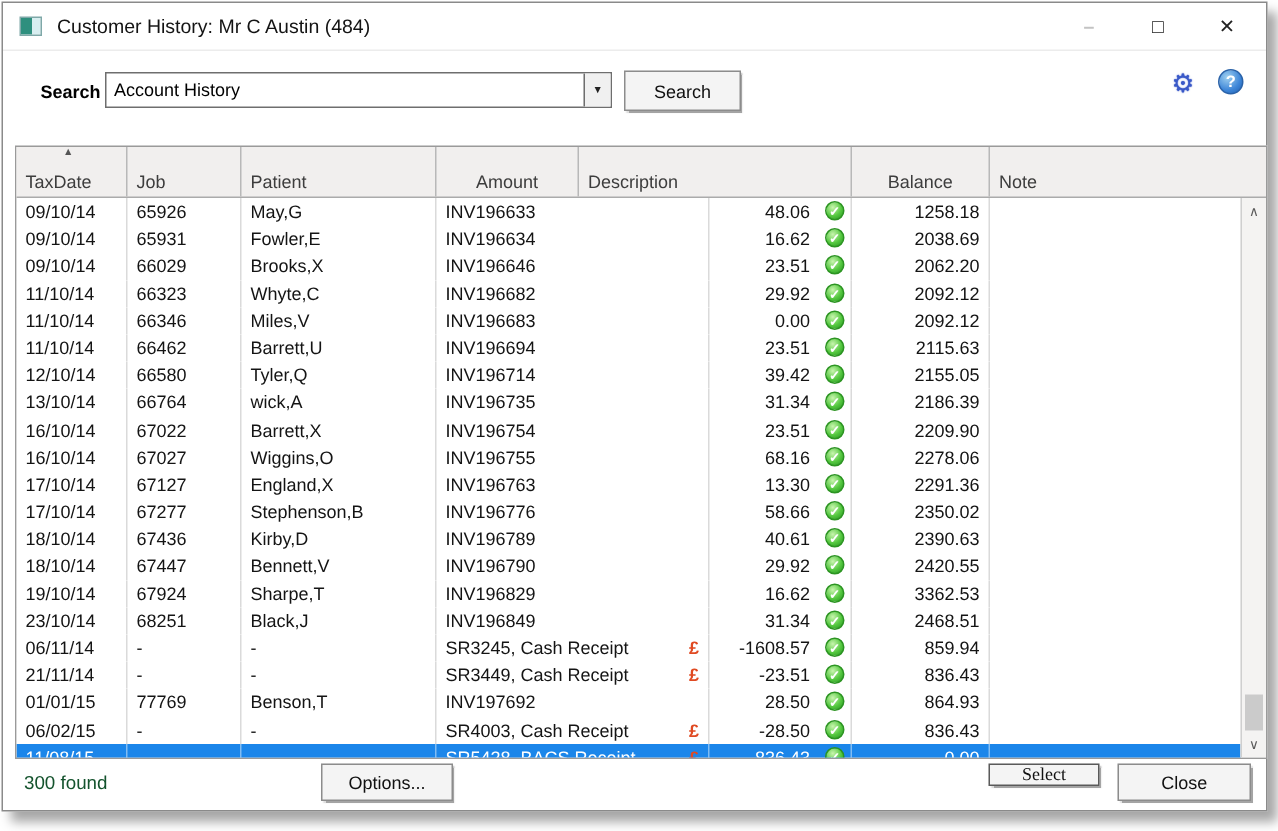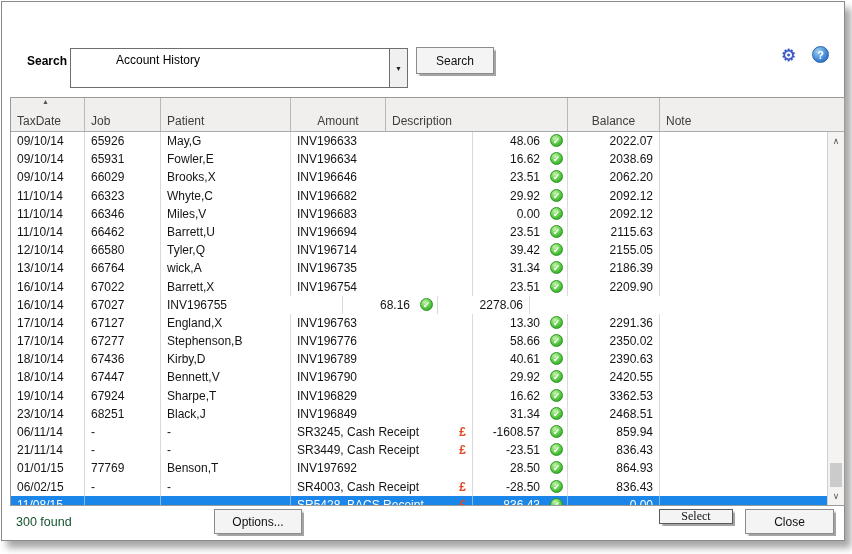--- a/index.html
+++ b/index.html
@@ -11,21 +11,21 @@
   .titlebar { position:absolute; top:0; left:0; right:0; height:32px; background:#ffffff; border-bottom:1px solid #ececec; }
   .title-icon { position:absolute; left:11px; top:9px; width:15px; height:13px; border:1px solid #7fa8a8;
                 background:linear-gradient(to right,#2e8f7e 0 55%, #d8eef0 55%); }
   .title-text { position:absolute; left:36px; top:8px; font-size:13px; color:#141414; white-space:nowrap; }
   .caption-buttons { position:absolute; right:3px; top:0; display:flex; }
   .cap-btn { width:46px; height:31px; display:flex; align-items:center; justify-content:center; font-size:13px; color:#222; cursor:default; }
   .cap-min { color:#c3c3c3; font-weight:bold; }
 
   
   .search-label { position:absolute; left:25px; top:52px; font-weight:bold; font-size:12px; color:#000; }
-  .combo { position:absolute; left:68px; top:46px; width:338px; height:40px; border:1px solid #6e6e6e; background:#fff; display:flex;padding-left:40px; }
+  .combo { position:absolute; left:68px; top:46px; width:338px; height:24px; border:1px solid #6e6e6e; background:#fff; display:flex; }
   .combo-value { flex:1; font-size:12px; line-height:22px; padding-left:5px; color:#000; white-space:nowrap; overflow:hidden; }
   .combo-arrow { width:18px; border-left:1px solid #6e6e6e; background:#f0f0f0; display:flex; align-items:center; justify-content:center; font-size:7px; color:#222; }
   .win-btn { background:#f4f4f4; border:1px solid #8c8c8c; box-shadow:1.5px 1.5px 1px rgba(90,90,90,0.55);
              font-size:12px; color:#111; display:flex; align-items:center; justify-content:center; cursor:default; }
   .search-btn { position:absolute; left:414px; top:45px; width:78px; height:27px; }
   .gear { position:absolute; left:779px; top:43px; font-size:17px; color:#3a59c8; text-shadow:0 0 1px #3a59c8; }
   .help { position:absolute; left:810px; top:44px; width:17px; height:17px; border-radius:50%;
           background:radial-gradient(circle at 35% 30%, #9fd0f0, #3e86d8 60%, #1f5fb0); border:1px solid #2a62a8;
           color:#fff; font-size:11px; font-weight:bold; display:flex; align-items:center; justify-content:center; }
 
@@ -61,20 +61,29 @@
   .found-text { position:absolute; left:14px; top:513px; font-size:12.5px; color:#14532d; }
   .options-btn { position:absolute; left:212px; top:507px; width:88px; height:25px; }
   .select-btn  { position:absolute; left:657px; top:507px; width:74px; height:15px; border-color:#5a5a5a;font-family:Liberation Serif, serif; }
   .close-btn   { position:absolute; left:743px; top:507px; width:89px; height:25px; }
 </style>
 </head>
 <body>
 
 <div class="dialog">
 
+  <div class="titlebar">
+    <div class="title-icon"></div>
+    <div class="title-text">Customer History: Mr C Austin (484)</div>
+    <div class="caption-buttons">
+      <div class="cap-btn cap-min">–</div>
+      <div class="cap-btn">□</div>
+      <div class="cap-btn">✕</div>
+    </div>
+  </div>
 
   <div class="search-label">Search</div>
   <div class="combo">
     <div class="combo-value">Account History</div>
     <div class="combo-arrow">▼</div>
   </div>
   <div class="win-btn search-btn">Search</div>
   <div class="gear">⚙</div>
   <div class="help">?</div>
 
@@ -95,21 +104,21 @@
             <div class="cell c1">09/10/14</div>
             <div class="cell c2">65926</div>
             <div class="cell c3">May,G</div>
             <div class="cell c4 c-desc">
               <div class="desc-text">INV196633</div>
             </div>
             <div class="cell c5 c-num c-amount">
               <div class="amount-num">48.06</div>
               <div class="check">✓</div>
             </div>
-            <div class="cell c6 c-num">2022.07</div>
+            <div class="cell c6 c-num">1258.18</div>
             <div class="cell c7"></div>
           </div>
           <div class="trow">
             <div class="cell c1">09/10/14</div>
             <div class="cell c2">65931</div>
             <div class="cell c3">Fowler,E</div>
             <div class="cell c4 c-desc">
               <div class="desc-text">INV196634</div>
             </div>
             <div class="cell c5 c-num c-amount">
@@ -213,20 +222,21 @@
             <div class="cell c5 c-num c-amount">
               <div class="amount-num">23.51</div>
               <div class="check">✓</div>
             </div>
             <div class="cell c6 c-num">2209.90</div>
             <div class="cell c7"></div>
           </div>
           <div class="trow">
             <div class="cell c1">16/10/14</div>
             <div class="cell c2">67027</div>
+            <div class="cell c3">Wiggins,O</div>
             <div class="cell c4 c-desc">
               <div class="desc-text">INV196755</div>
             </div>
             <div class="cell c5 c-num c-amount">
               <div class="amount-num">68.16</div>
               <div class="check">✓</div>
             </div>
             <div class="cell c6 c-num">2278.06</div>
             <div class="cell c7"></div>
           </div>

